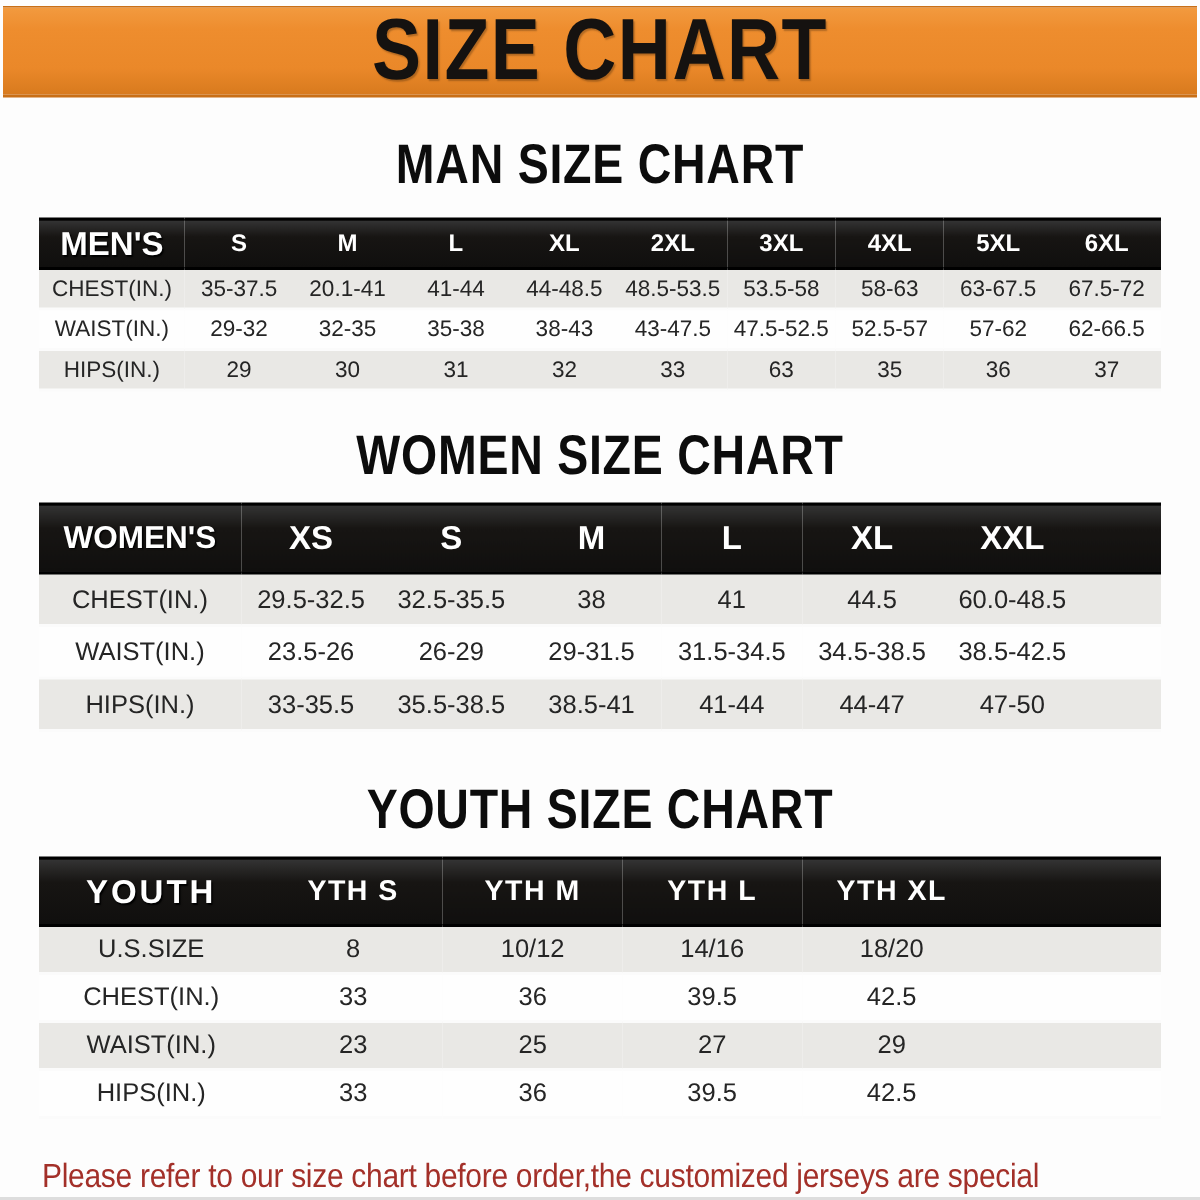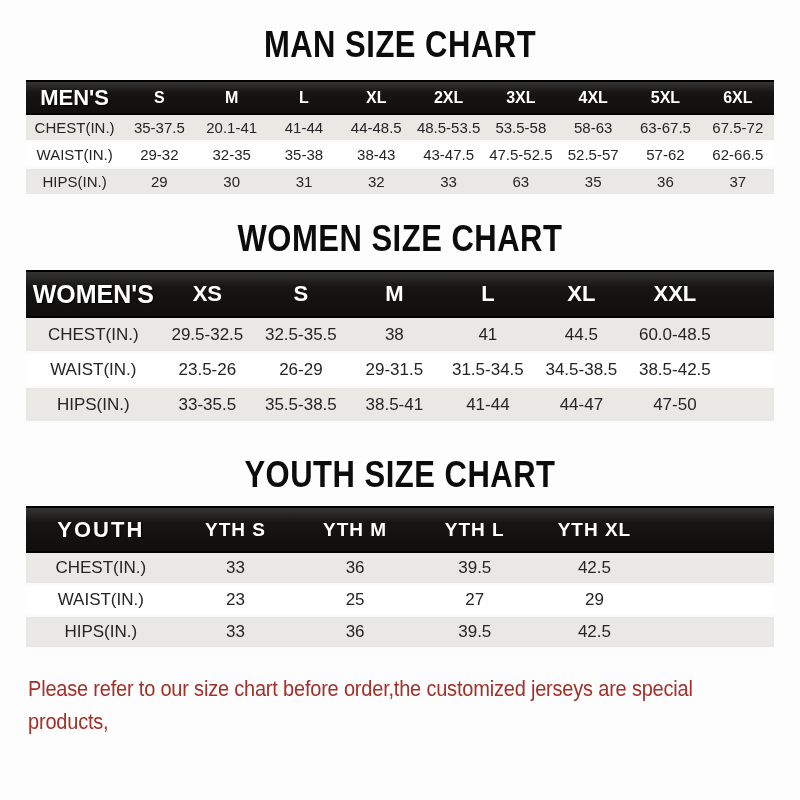--- a/index.html
+++ b/index.html
@@ -49,21 +49,21 @@
   td.row-label{color:#1e1e1e;}
   tbody tr:nth-child(odd) td{background:#e9e8e5;}
   tbody tr:nth-child(even) td{background:#fefefe;}
 
   
   .s0 thead th{height:31px;font-size:16px;margin-left:24px;}
   .s0 th.header-label{font-size:22px;}
   .s0 tbody td{height:25px;font-size:15px;}
   
   .s1 thead th{height:44px;font-size:22px;}
-  .s1 th.header-label{font-size:25px;}
+  .s1 th.header-label{font-size:21px;}
   .s1 tbody td{height:33px;font-size:17px;}
   
   .s2 thead th{height:43px;font-size:19px;letter-spacing:1px;}
   .s2 th.header-label{font-size:22px;letter-spacing:2px;}
   .s2 tbody td{height:30px;font-size:17px;}
 
   
   .footer-note{margin:22px 28px 0;}
   .footer-note p{
     margin:0;color:#a33029;font-size:20px;line-height:30px;
@@ -72,20 +72,23 @@
   }
   .bottom-strip{
     position:absolute;left:0;bottom:0;width:800px;height:6px;background:#dddddd;
   }
 </style>
 </head>
 <body>
 
 <div class="page">
 
+  <header class="banner">
+    <h1>SIZE CHART</h1>
+  </header>
 
   <section class="chart-section s0">
     <h2 class="section-title">MAN SIZE CHART</h2>
     <table class="size-table" id="table-0">
         <colgroup>
           <col style="width: 13%;">
           <col style="width: 9.66667%;">
           <col style="width: 9.66667%;">
           <col style="width: 9.66667%;">
           <col style="width: 9.66667%;">
@@ -226,20 +229,28 @@
             <th class="header-label">YOUTH</th>
             <th class="col-header">YTH S</th>
             <th class="col-header">YTH M</th>
             <th class="col-header">YTH L</th>
             <th class="col-header">YTH XL</th>
             <th class="col-header"></th>
           </tr>
         </thead>
         <tbody>
           <tr>
+            <td class="row-label">U.S.SIZE</td>
+            <td class="val">8</td>
+            <td class="val">10/12</td>
+            <td class="val">14/16</td>
+            <td class="val">18/20</td>
+            <td class="val"></td>
+          </tr>
+          <tr>
             <td class="row-label">CHEST(IN.)</td>
             <td class="val">33</td>
             <td class="val">36</td>
             <td class="val">39.5</td>
             <td class="val">42.5</td>
             <td class="val"></td>
           </tr>
           <tr>
             <td class="row-label">WAIST(IN.)</td>
             <td class="val">23</td>

